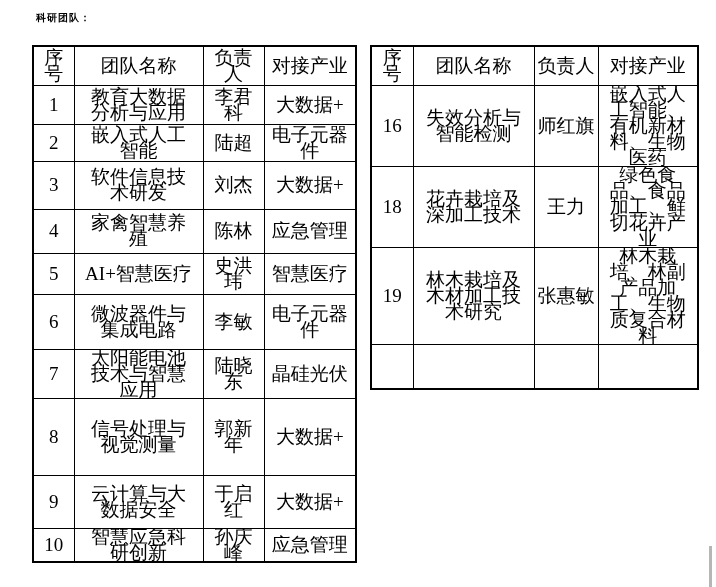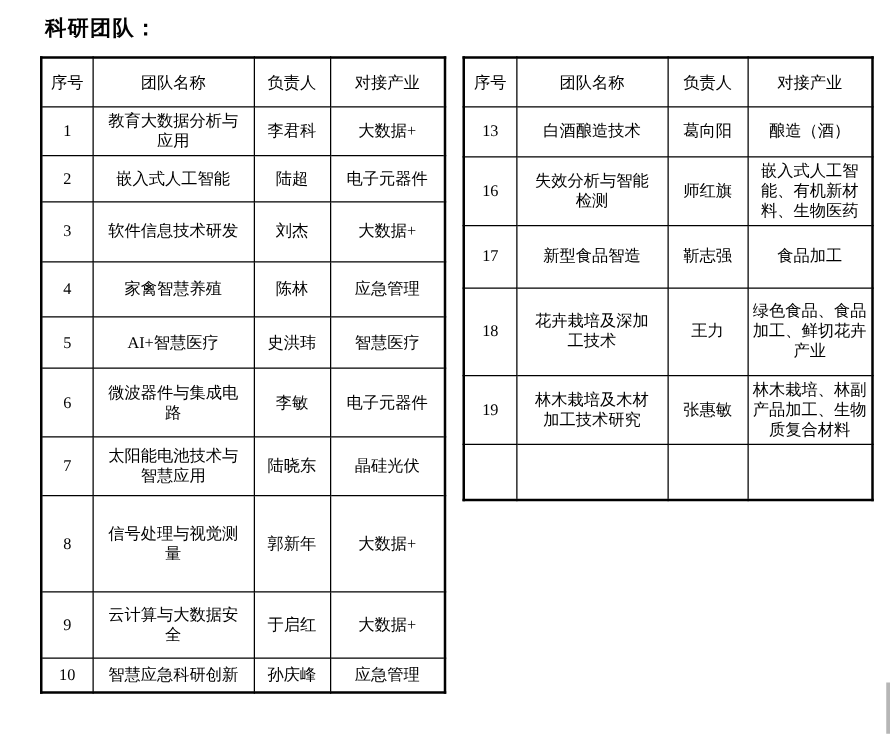--- a/index.html
+++ b/index.html
@@ -4,27 +4,27 @@
 <style>
   html,body{margin:0;padding:0;}
   body{
     width:716px;height:587px;position:relative;overflow:hidden;
     background:#ffffff;
     font-family:"Liberation Serif","DejaVu Serif",serif;
     color:#000;
   }
   .page-title{
     position:absolute;left:36px;top:11px;
-    font-size:17px;font-weight:bold;letter-spacing:1px;
+    font-size:10px;font-weight:bold;letter-spacing:1px;
   }
   table.doc-table{
     position:absolute;top:45px;
     border-collapse:collapse;table-layout:fixed;
     border:2px solid #000;
-    font-size:13px;line-height:16px;
+    font-size:19px;line-height:16px;
   }
   #tbl-left{left:32px;width:323px;}
   #tbl-right{left:370px;width:327px;}
   .doc-table td{
     border:1px solid #000;
     text-align:center;vertical-align:middle;
     padding:0 2px;overflow:hidden;
     word-break:break-all;
   }
   .doc-table td.team{padding:0 9px;}
@@ -122,37 +122,25 @@
       <col style="width:64px">
       <col style="width:100px">
     </colgroup>
   <tbody>
       <tr style="height:39px">
     <td>序号</td>
     <td>团队名称</td>
     <td>负责人</td>
     <td>对接产业</td>
   </tr>
-  <tr style="height:40px">
-    <td>13</td>
-    <td class="team">白酒酿造技术</td>
-    <td>葛向阳</td>
-    <td>酿造（酒）</td>
-  </tr>
   <tr style="height:55px">
     <td>16</td>
     <td class="team">失效分析与智能检测</td>
     <td>师红旗</td>
     <td>嵌入式人工智能、有机新材料、生物医药</td>
-  </tr>
-  <tr style="height:50px">
-    <td>17</td>
-    <td class="team">新型食品智造</td>
-    <td>靳志强</td>
-    <td>食品加工</td>
   </tr>
   <tr style="height:70px">
     <td>18</td>
     <td class="team">花卉栽培及深加工技术</td>
     <td>王力</td>
     <td>绿色食品、食品加工、鲜切花卉产业</td>
   </tr>
   <tr style="height:55px">
     <td>19</td>
     <td class="team">林木栽培及木材加工技术研究</td>

